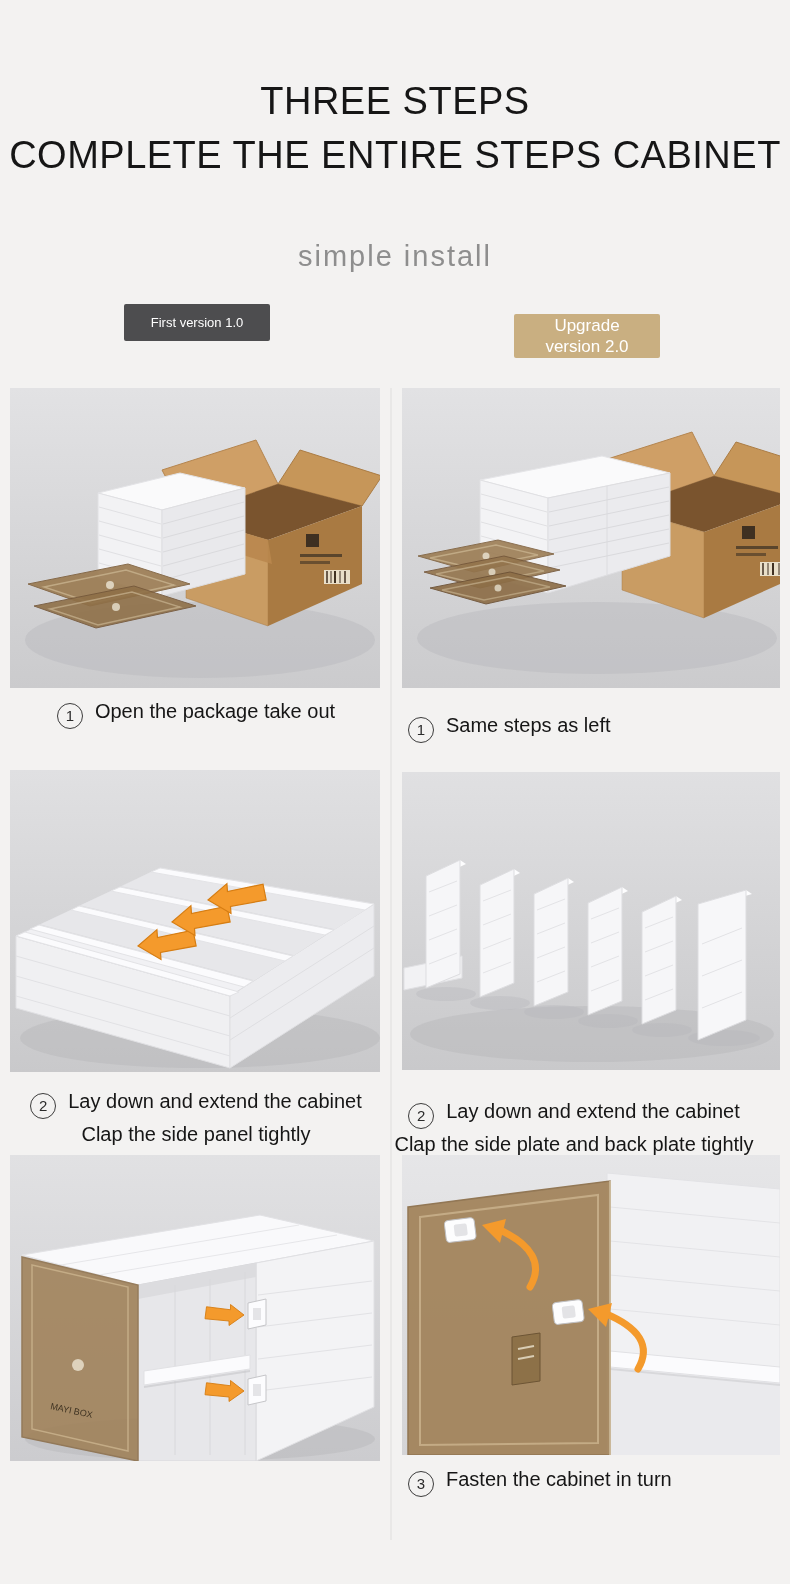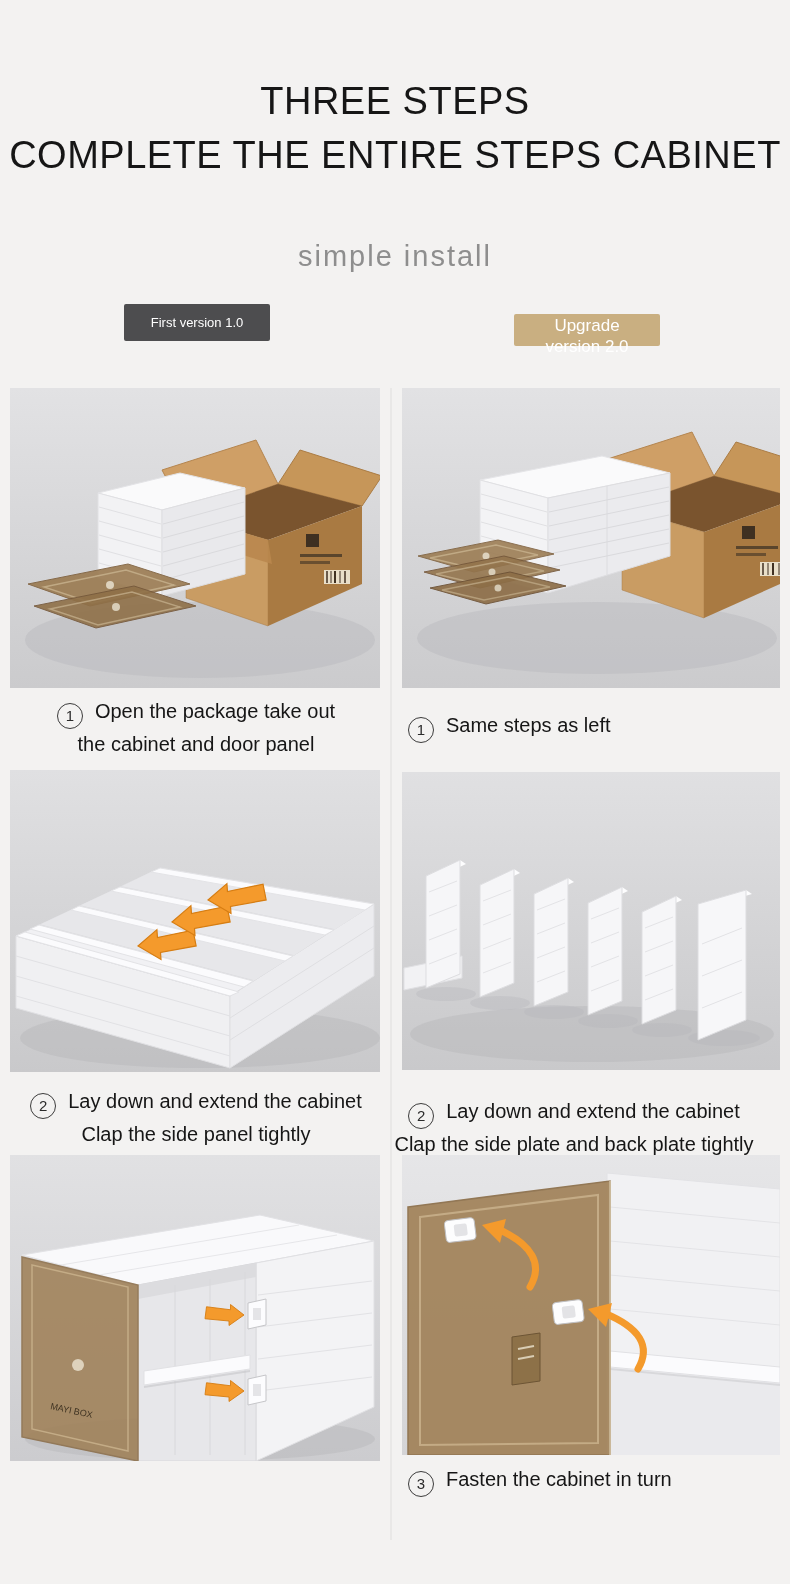--- a/index.html
+++ b/index.html
@@ -20,21 +20,21 @@
   .title{position:absolute;left:0;width:790px;text-align:center;color:var(--text-dark);
          font-size:38px;font-weight:400;letter-spacing:.5px;white-space:nowrap}
   .title.l1{top:80px}
   .title.l2{top:134px}
   .subtitle{position:absolute;top:240px;left:0;width:790px;text-align:center;
             color:var(--text-gray);font-size:29px;letter-spacing:2px}
 
   .badge{position:absolute;color:#fff;text-align:center;border-radius:2px}
   .badge-left{left:124px;top:304px;width:146px;height:37px;line-height:37px;
               background:var(--badge-left-bg);font-size:13px}
-  .badge-right{left:514px;top:314px;width:146px;height:32px;background:var(--badge-right-bg);
+  .badge-right{left:514px;top:314px;width:146px;height:44px;background:var(--badge-right-bg);
                font-size:17px;line-height:21px;padding-top:1px}
   .badge-right .bl{display:block}
 
   .divider{position:absolute;left:390px;top:388px;width:2px;height:1152px;background:#e9e8e7}
 
   .photo{position:absolute;overflow:hidden;background:#d9d9db}
   .photo svg{display:block;width:100%;height:100%}
   .p-l1{left:10px;top:388px;width:370px;height:300px}
   .p-r1{left:402px;top:388px;width:378px;height:300px}
   .p-l2{left:10px;top:770px;width:370px;height:302px}
@@ -186,21 +186,20 @@
           <circle cx="84" cy="168" r="3.5" fill="#d3c8b2"></circle>
         </g>
       </g>
     </svg>
   </div>
 
   <div class="caption cap-center cap-l1">
     <div>
       <span class="num">1</span><span>Open the package take out</span>
     </div>
-    <div>the cabinet and door panel</div>
   </div>
 
   <div class="caption cap-r1">
     <span class="num">1</span><span>Same steps as left</span>
   </div>
 
   <div class="photo p-l2">
     <svg viewBox="0 0 370 302">
       <defs>
         <linearGradient id="g3" x1="0" y1="0" x2="0" y2="1">

